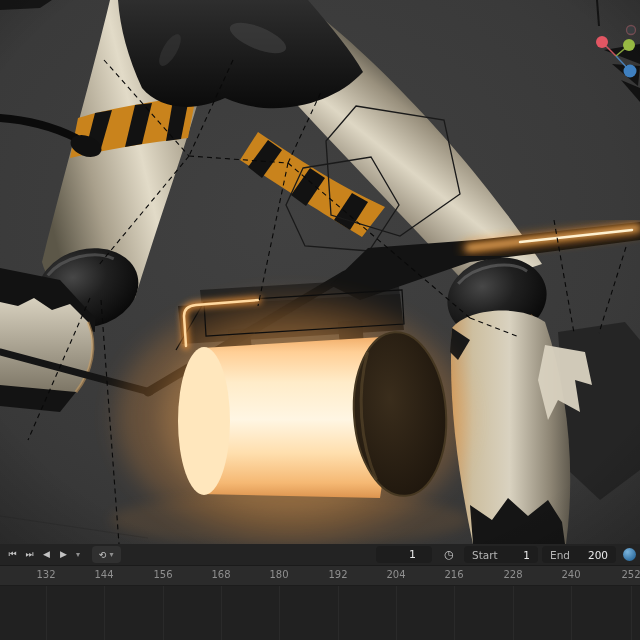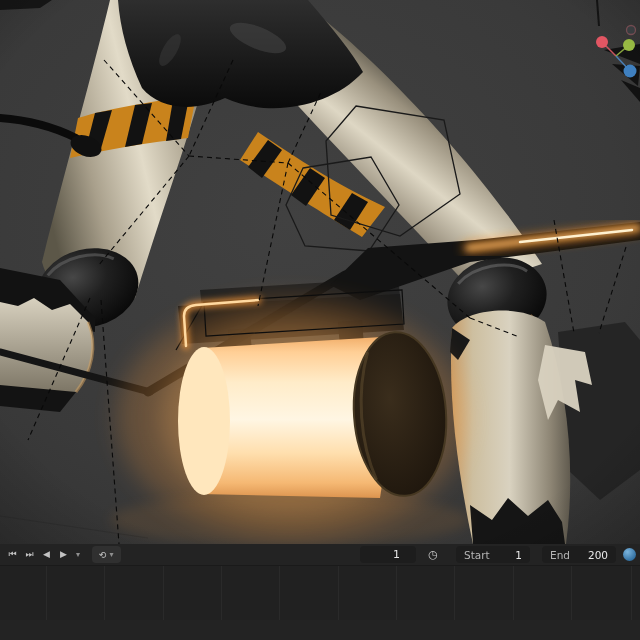--- a/index.html
+++ b/index.html
@@ -19,21 +19,21 @@
             display:flex;align-items:center;justify-content:center;color:#c3c3c3;font-size:9px;
             font-family:inherit;line-height:1;}
   .chev-btn{width:12px;color:#8f8f8f;font-size:8px;}
   .pill-btn{background:#303030;border-radius:4px;height:17px;display:flex;align-items:center;
             gap:3px;padding:0 7px;color:#c3c3c3;font-size:9px;margin-left:8px;}
   .pill-btn .chev{color:#8f8f8f;font-size:8px;}
   .spacer{flex:1;}
   .field{background:var(--field_bg,#1d1d1d);border-radius:4px;height:17px;color:#e6e6e6;
          font-size:11px;display:flex;align-items:center;box-sizing:border-box;}
   .frame-field{width:56px;justify-content:flex-end;padding-right:16px;margin-right:6px;}
-  .range-field{width:74px;justify-content:space-between;padding:0 8px;font-size:10.5px;margin-left:12px;}
+  .range-field{width:74px;justify-content:space-between;padding:0 8px;font-size:10.5px;margin-left:4px;}
   .range-field .fl{color:#b5b5b5;}
   .range-field .fv{color:#e9e9e9;}
   .clock-btn{margin:0 2px;color:#c9c9c9;font-size:11px;width:18px;}
   .blue-dot{width:13px;height:13px;border-radius:50%;margin-left:7px;flex:none;
             background:radial-gradient(circle at 35% 30%, #7ab4dd, var(--accent_blue,#2f6d9e) 75%);}
 
   .tl-ruler{position:relative;height:20px;background:var(--ruler_bg,#2b2b2b);
             border-bottom:1px solid #1c1c1c;box-sizing:border-box;overflow:hidden;}
   .tick{position:absolute;top:3px;transform:translateX(-50%);font-size:10px;
         color:var(--text_dim,#8f8f8f);white-space:nowrap;}
@@ -284,20 +284,33 @@
       </div>
 
       <div class="field range-field">
         <span class="fl">End</span>
         <span class="fv">200</span>
       </div>
 
       <div class="blue-dot"></div>
     </div>
 
+    <div class="tl-ruler">
+      <span class="tick" style="left:46px">132</span>
+      <span class="tick" style="left:104px">144</span>
+      <span class="tick" style="left:163px">156</span>
+      <span class="tick" style="left:221px">168</span>
+      <span class="tick" style="left:279px">180</span>
+      <span class="tick" style="left:338px">192</span>
+      <span class="tick" style="left:396px">204</span>
+      <span class="tick" style="left:454px">216</span>
+      <span class="tick" style="left:513px">228</span>
+      <span class="tick" style="left:571px">240</span>
+      <span class="tick" style="left:631px">252</span>
+    </div>
 
     <div class="tl-tracks">
       <div class="gridline" style="left:46px"></div>
       <div class="gridline" style="left:104px"></div>
       <div class="gridline" style="left:163px"></div>
       <div class="gridline" style="left:221px"></div>
       <div class="gridline" style="left:279px"></div>
       <div class="gridline" style="left:338px"></div>
       <div class="gridline" style="left:396px"></div>
       <div class="gridline" style="left:454px"></div>

